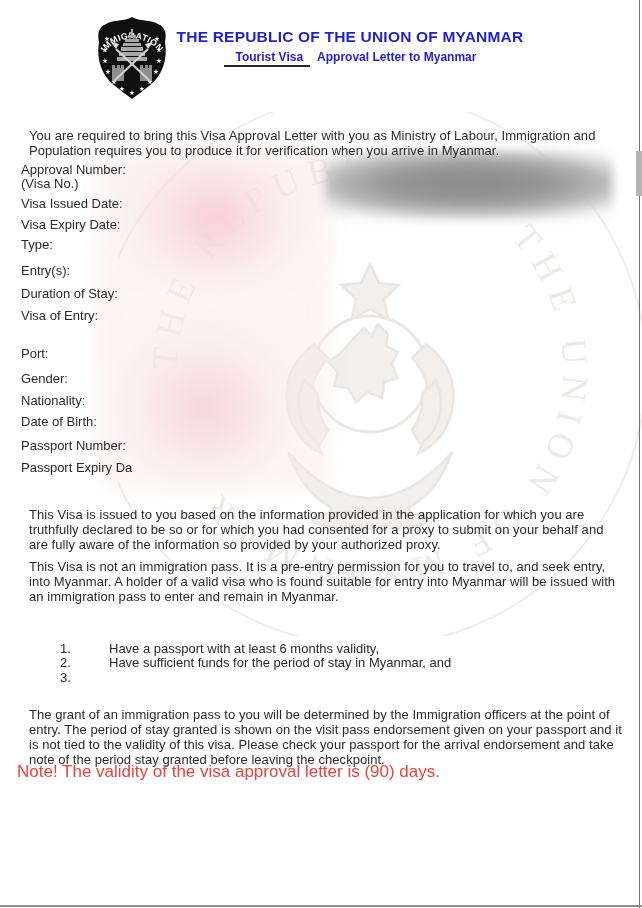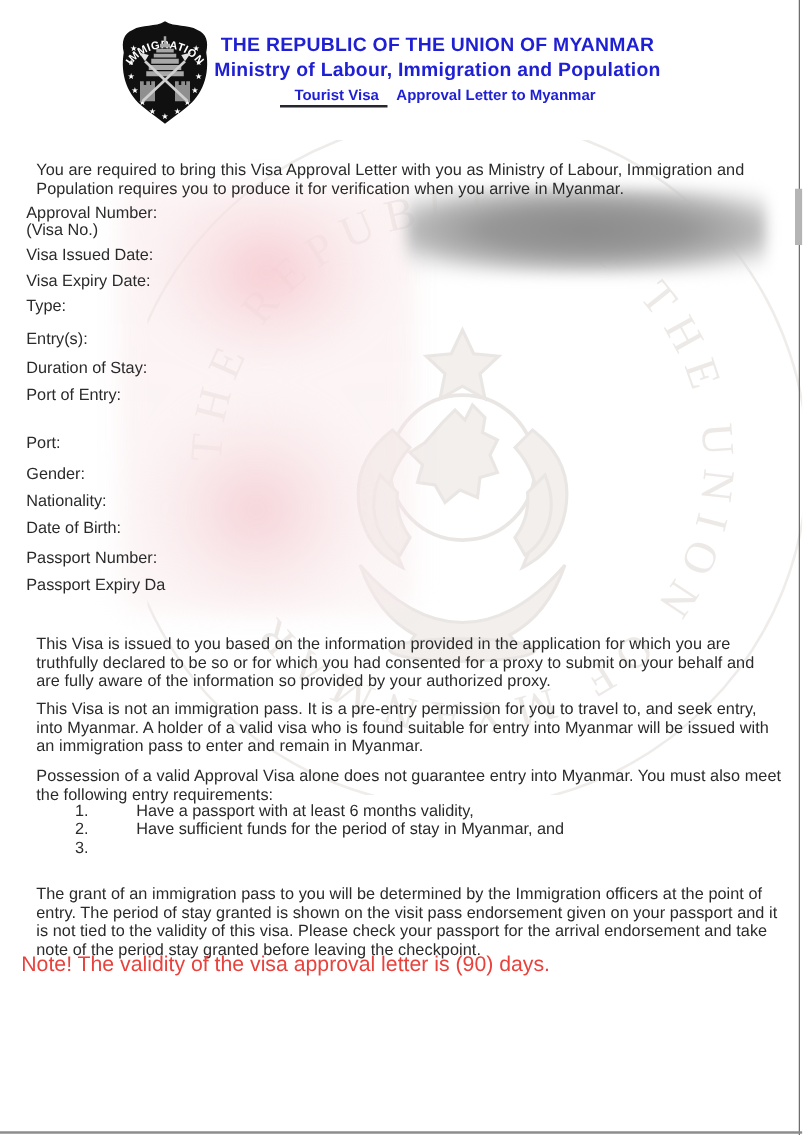--- a/index.html
+++ b/index.html
@@ -132,45 +132,43 @@
     <g stroke="#cfcfcf" stroke-width="2.2">
       <line x1="24" y1="34" x2="58" y2="66"></line>
       <line x1="56" y1="34" x2="22" y2="66"></line>
       <path d="M24 34 l-5 -7 8 2 z" fill="#e2e2e2" stroke="none"></path>
       <path d="M56 34 l5 -7 -8 2 z" fill="#e2e2e2" stroke="none"></path>
     </g>
   </svg>
 
   <div class="header-text">
     <div class="l1">THE REPUBLIC OF THE UNION OF MYANMAR</div>
-    <div class="l1">Ministry of Labour, Immigration and Population</div>
     <div class="l3"><span class="ul-visa">Tourist Visa</span><span class="l3-rest">Approval Letter to Myanmar</span></div>
   </div>
 
   <p class="para" style="top:117px">You are required to bring this Visa Approval Letter with you as Ministry of Labour, Immigration and Population requires you to produce it for verification when you arrive in Myanmar.</p>
 
   <div class="frow" style="top:163px"><span>Approval Number:</span></div>
   <div class="frow" style="top:177px"><span>(Visa No.)</span></div>
   <div class="frow" style="top:197px"><span>Visa Issued Date:</span></div>
   <div class="frow" style="top:218px"><span>Visa Expiry Date:</span></div>
   <div class="frow" style="top:238px"><span>Type:</span></div>
   <div class="frow" style="top:264px"><span>Entry(s):</span></div>
   <div class="frow" style="top:287px"><span>Duration of Stay:</span></div>
-  <div class="frow" style="top:309px"><span>Port of Entry:</span></div>
+  <div class="frow" style="top:309px"><span>Visa of Entry:</span></div>
 
   <div class="frow" style="top:347px"><span>Port:</span></div>
   <div class="frow" style="top:372px"><span>Gender:</span></div>
   <div class="frow" style="top:394px"><span>Nationality:</span></div>
   <div class="frow" style="top:415px"><span>Date of Birth:</span></div>
   <div class="frow" style="top:439px"><span>Passport Number:</span></div>
   <div class="frow" style="top:461px"><span>Passport Expiry Da</span></div>
 
   <p class="para" style="top:548px">This Visa is not an immigration pass. It is a pre-entry permission for you to travel to, and seek entry, into Myanmar. A holder of a valid visa who is found suitable for entry into Myanmar will be issued with an immigration pass to enter and remain in Myanmar.</p>
   <p class="para" style="top:496px">This Visa is issued to you based on the information provided in the application for which you are truthfully declared to be so or for which you had consented for a proxy to submit on your behalf and are fully aware of the information so provided by your authorized proxy.</p>
-  <p class="para" style="top:602px">Possession of a valid Approval Visa alone does not guarantee entry into Myanmar. You must also meet the following entry requirements:</p>
 
   <div class="reqs">
     <div class="req">
         <span class="num">1.</span>
         <span>Have a passport with at least 6 months validity,</span>
       </div>
     <div class="req">
         <span class="num">2.</span>
         <span>Have sufficient funds for the period of stay in Myanmar, and</span>
       </div>

